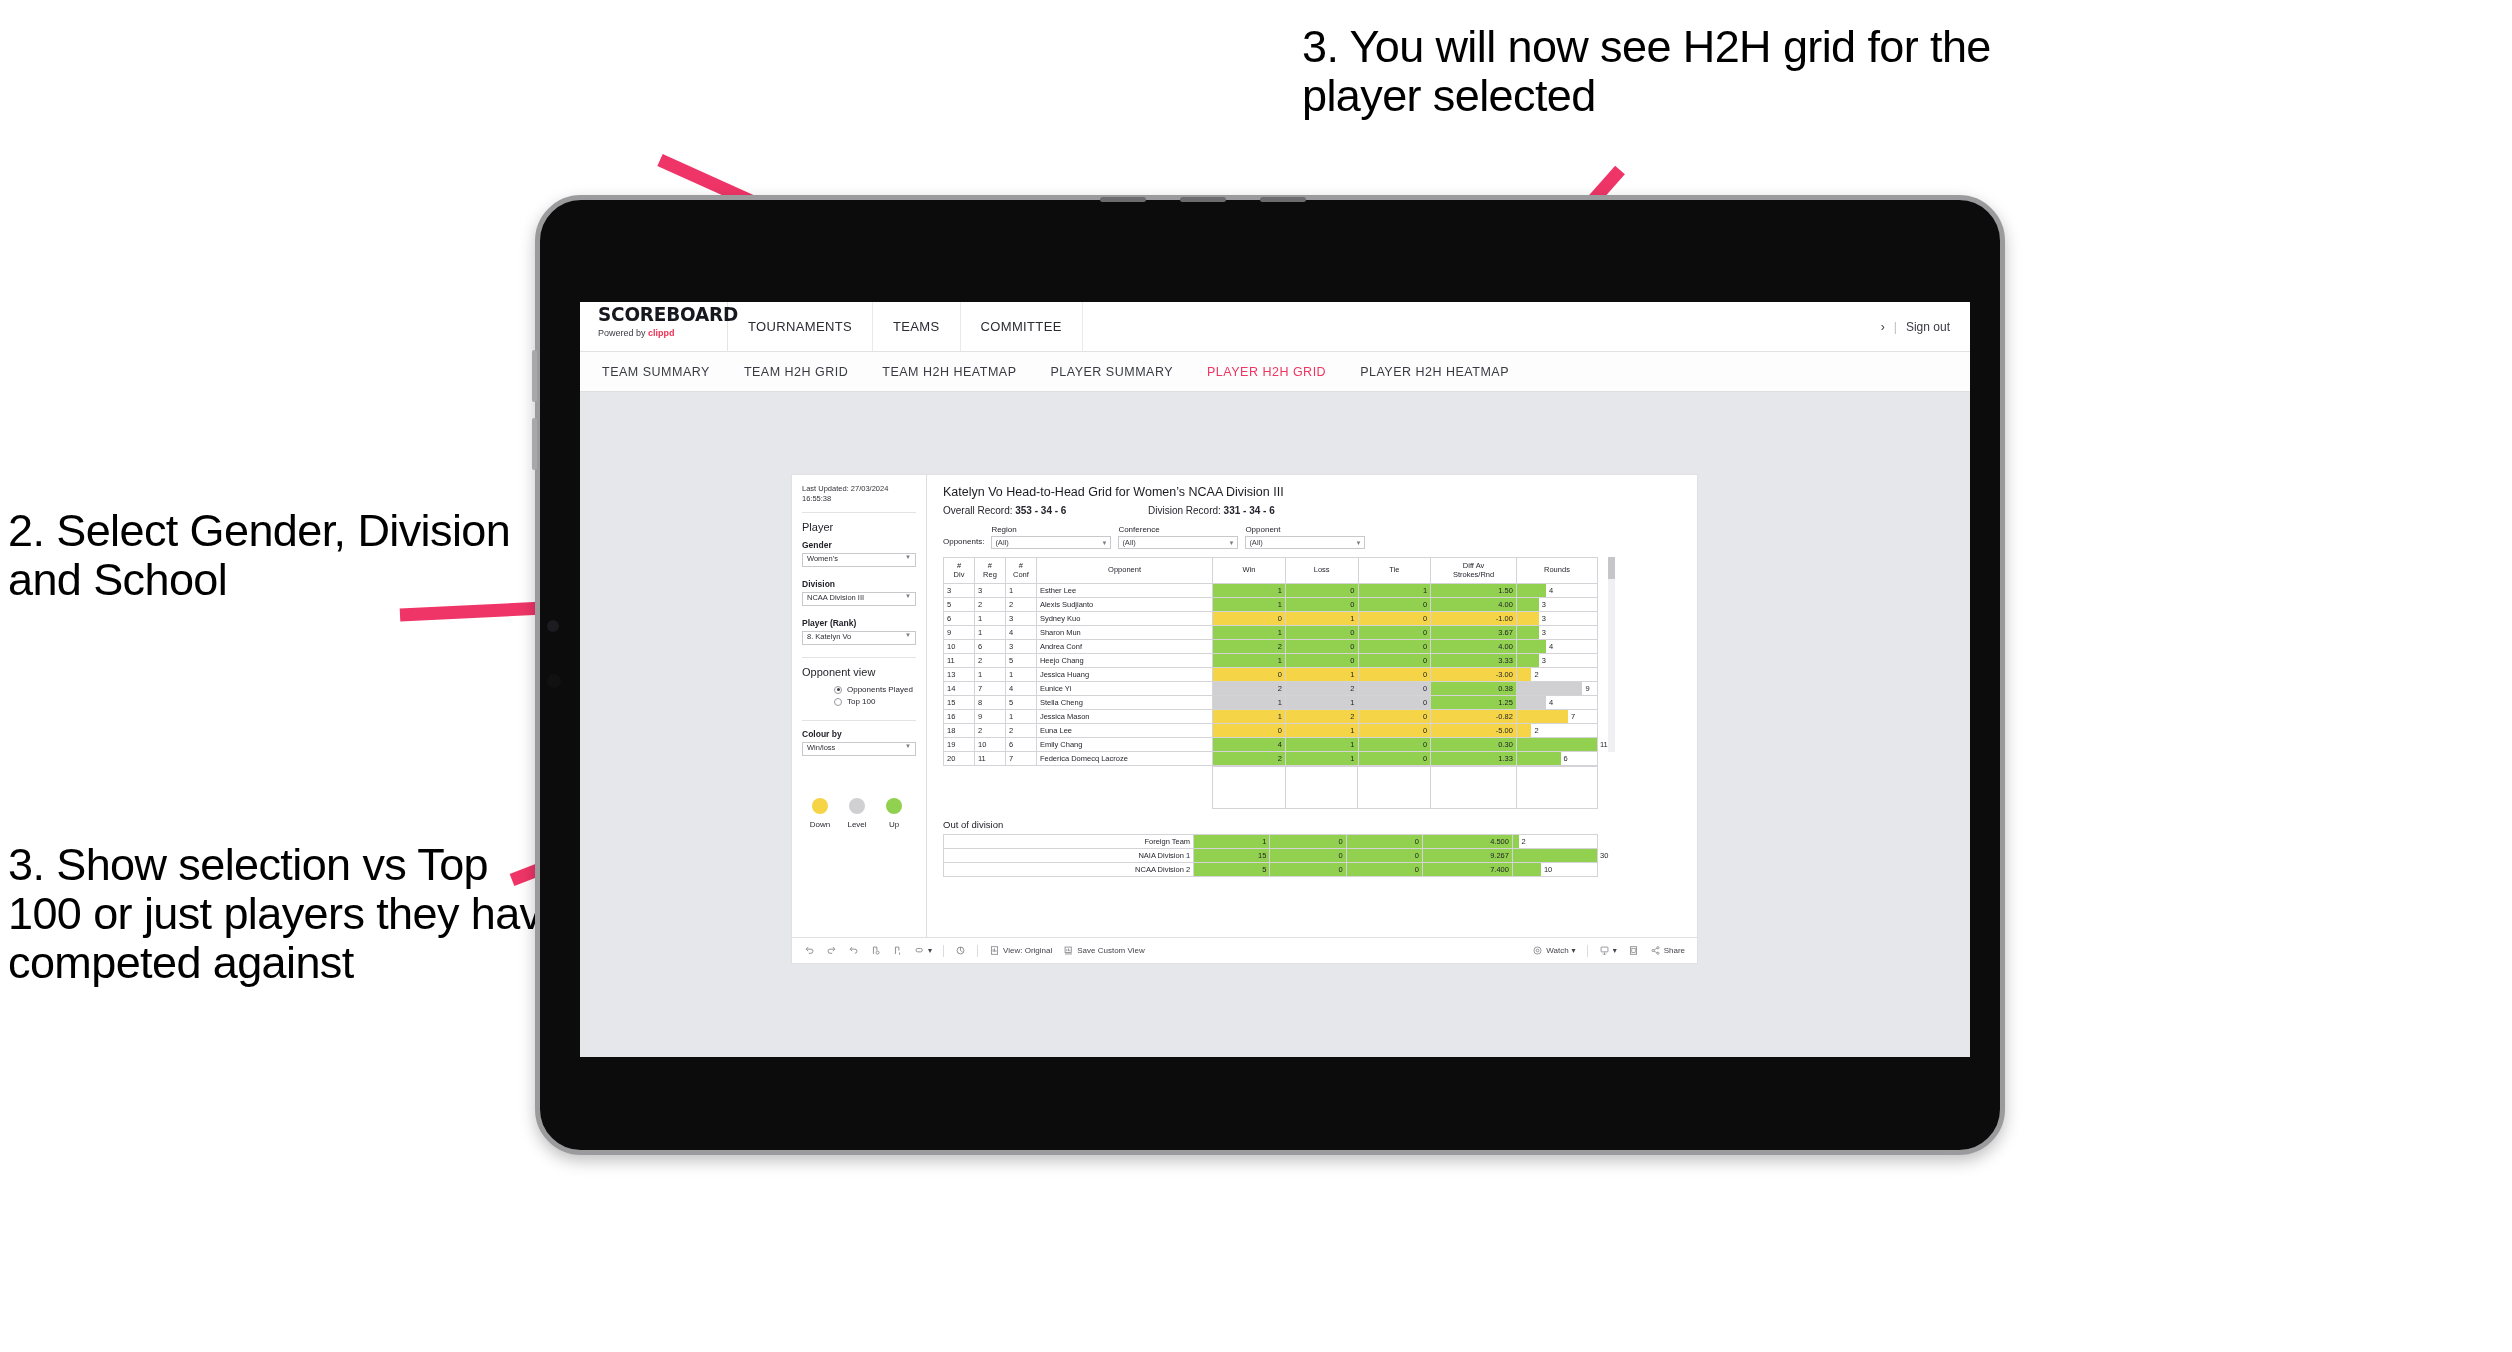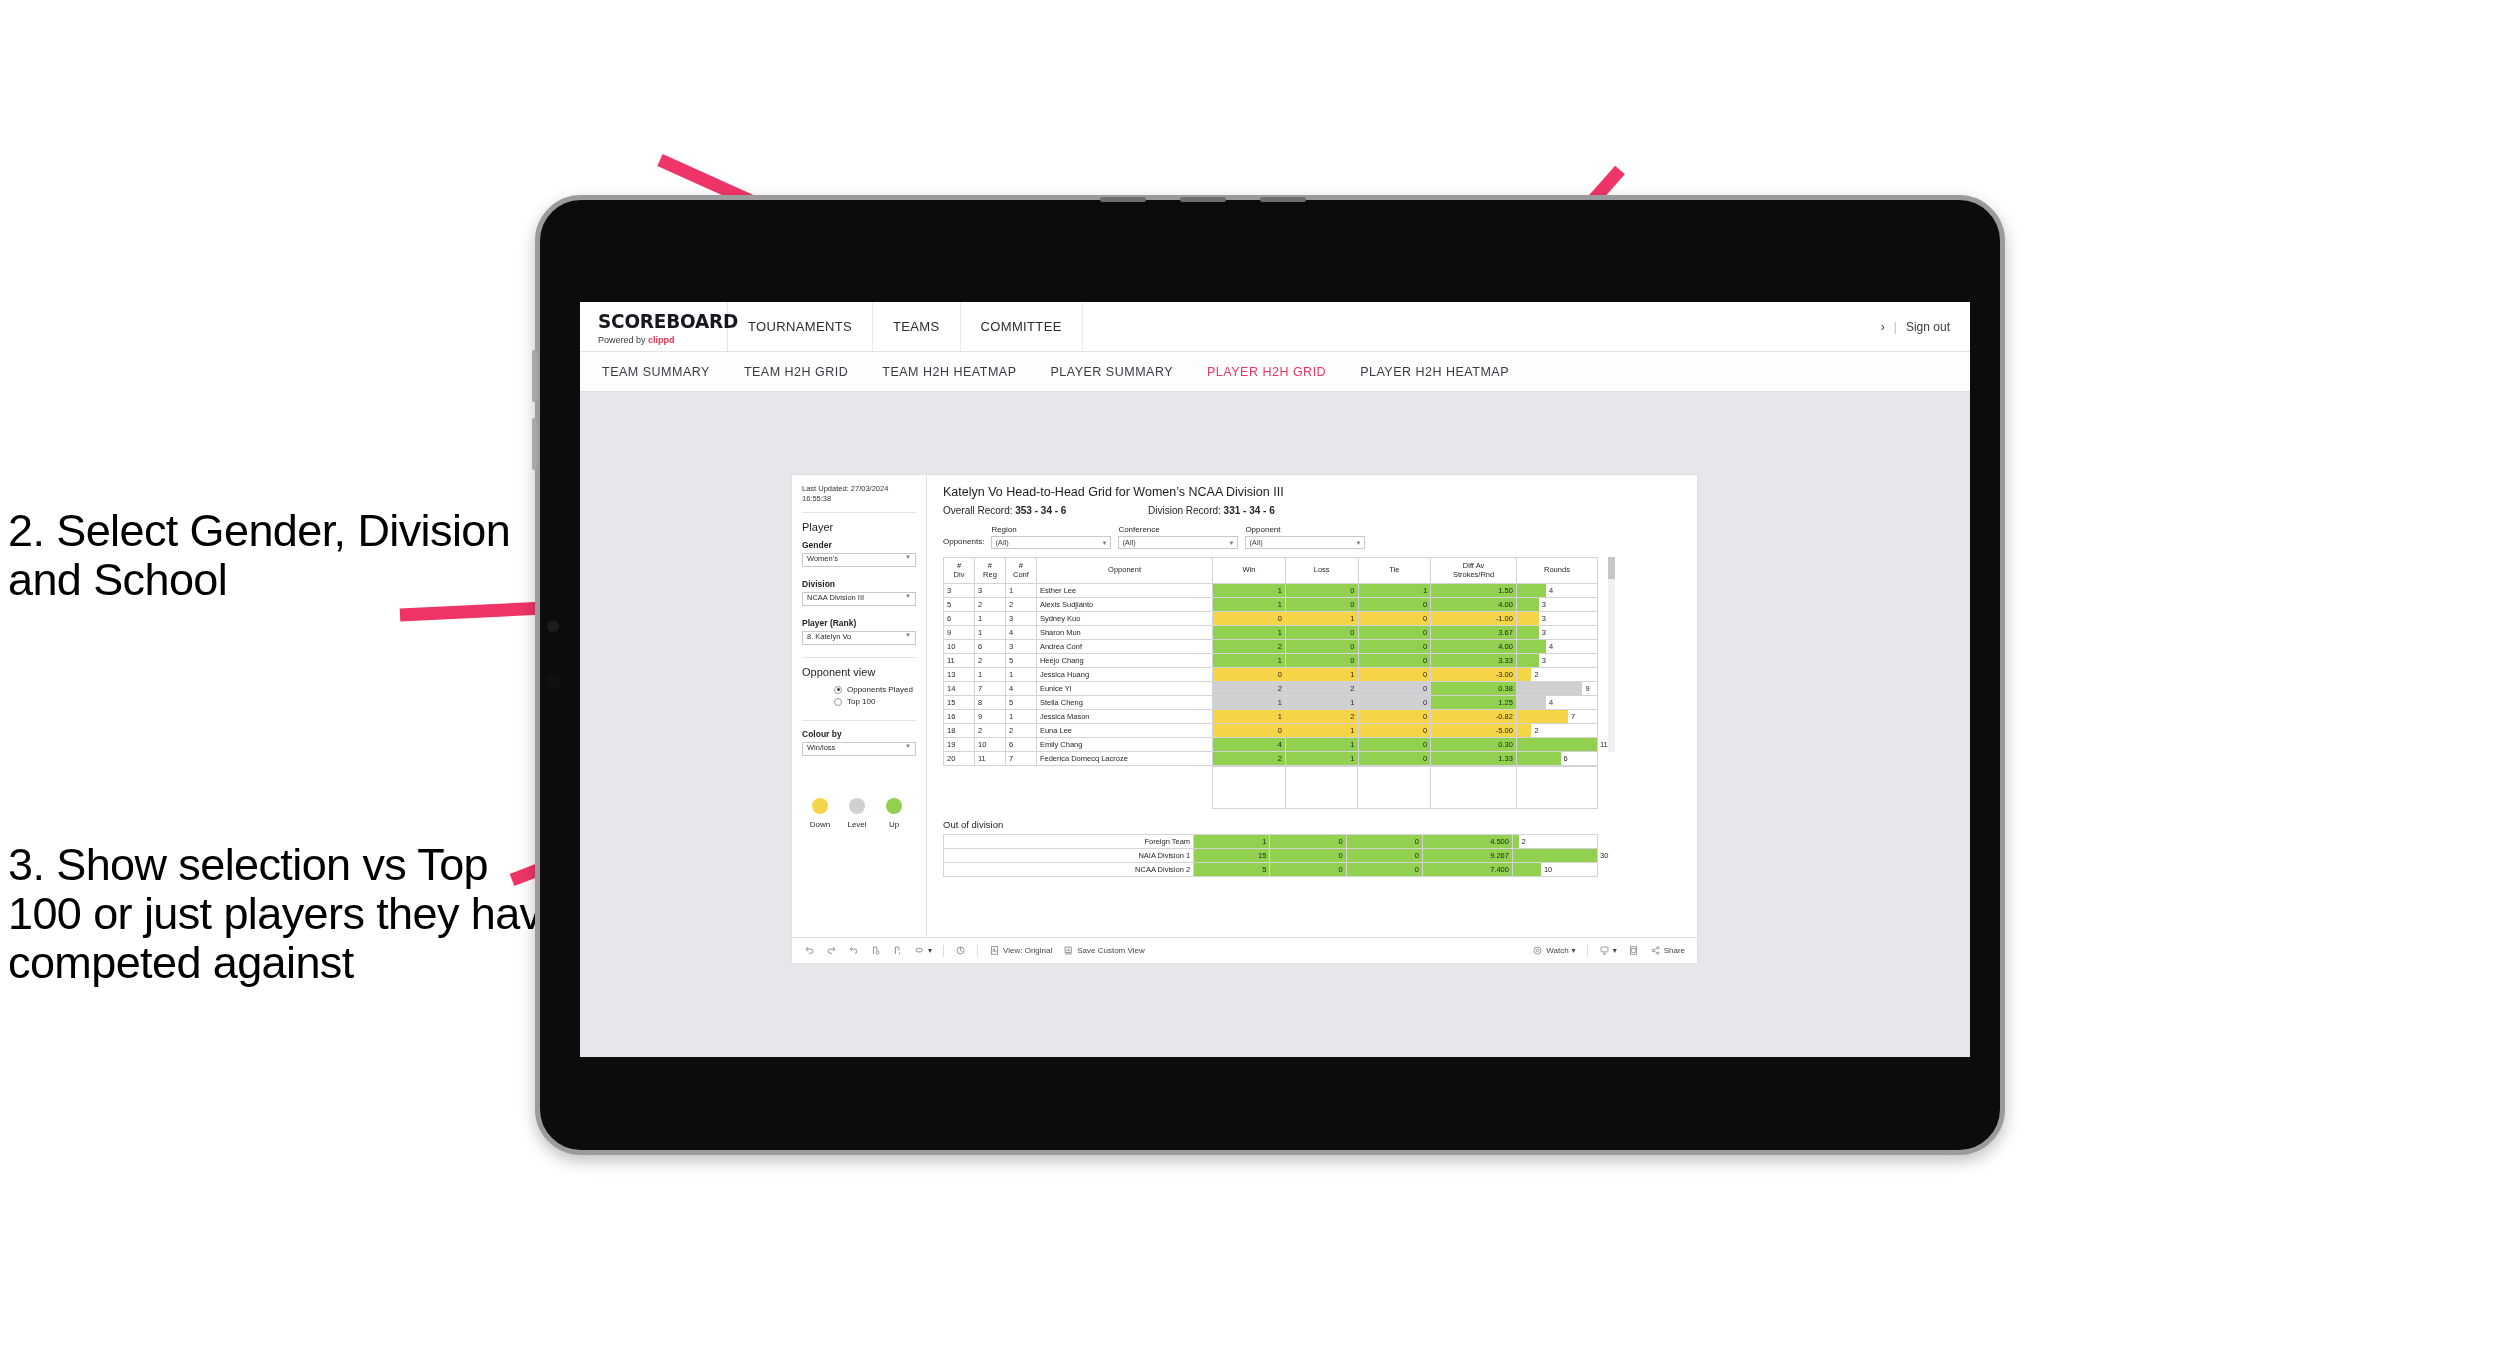--- a/index.html
+++ b/index.html
@@ -60,21 +60,21 @@
   }
 
   
   #topbar {
     height: 50px; background: #ffffff;
     display: flex; align-items: stretch;
     border-bottom: 1px solid #e2e2e2;
   }
   #logo-block {
     width: 148px; display: flex; flex-direction: column;
-    justify-content: center; padding-left: 18px;
+    padding-left: 18px;
     border-right: 1px solid #e4e4e4;
   }
   #logo-word {
     font-family: "DejaVu Sans", sans-serif;
     font-weight: 700; font-size: 20px; letter-spacing: -0.2px;
     color: #17171f; transform: scaleX(0.92); transform-origin: left center;
   }
   #logo-sub { font-size: 9px; color: #3b3b45; margin-top: 2px; }
   #logo-sub .brand { color: #ef3054; font-weight: 700; }
 
@@ -205,20 +205,21 @@
   .ticon { display: inline-block; width: 11px; height: 11px; opacity: .72; }
 </style>
 </head>
 <body>
 
 <div id="stage">
 
 
   <div class="anno" id="anno-2">2. Select Gender, Division and School</div>
   <div class="anno" id="anno-3">3. Show selection vs Top 100 or just players they have competed against</div>
+  <div class="anno" id="anno-4">3. You will now see H2H grid for the player selected</div>
 
   <svg class="arrow-svg" viewBox="0 0 2512 1352">
     <defs>
       <marker id="ah" markerWidth="5" markerHeight="5" refX="2.2" refY="2.5" orient="auto">
         <path d="M0,0 L5,2.5 L0,5 z" fill="#ef3568"></path>
       </marker>
     </defs>
     <line x1="660" y1="160" x2="1085" y2="352" stroke="#ef3568" stroke-width="13" marker-end="url(#ah)"></line>
     <line x1="400" y1="615" x2="816" y2="595" stroke="#ef3568" stroke-width="13" marker-end="url(#ah)"></line>
     <line x1="512" y1="880" x2="816" y2="762" stroke="#ef3568" stroke-width="13" marker-end="url(#ah)"></line>

